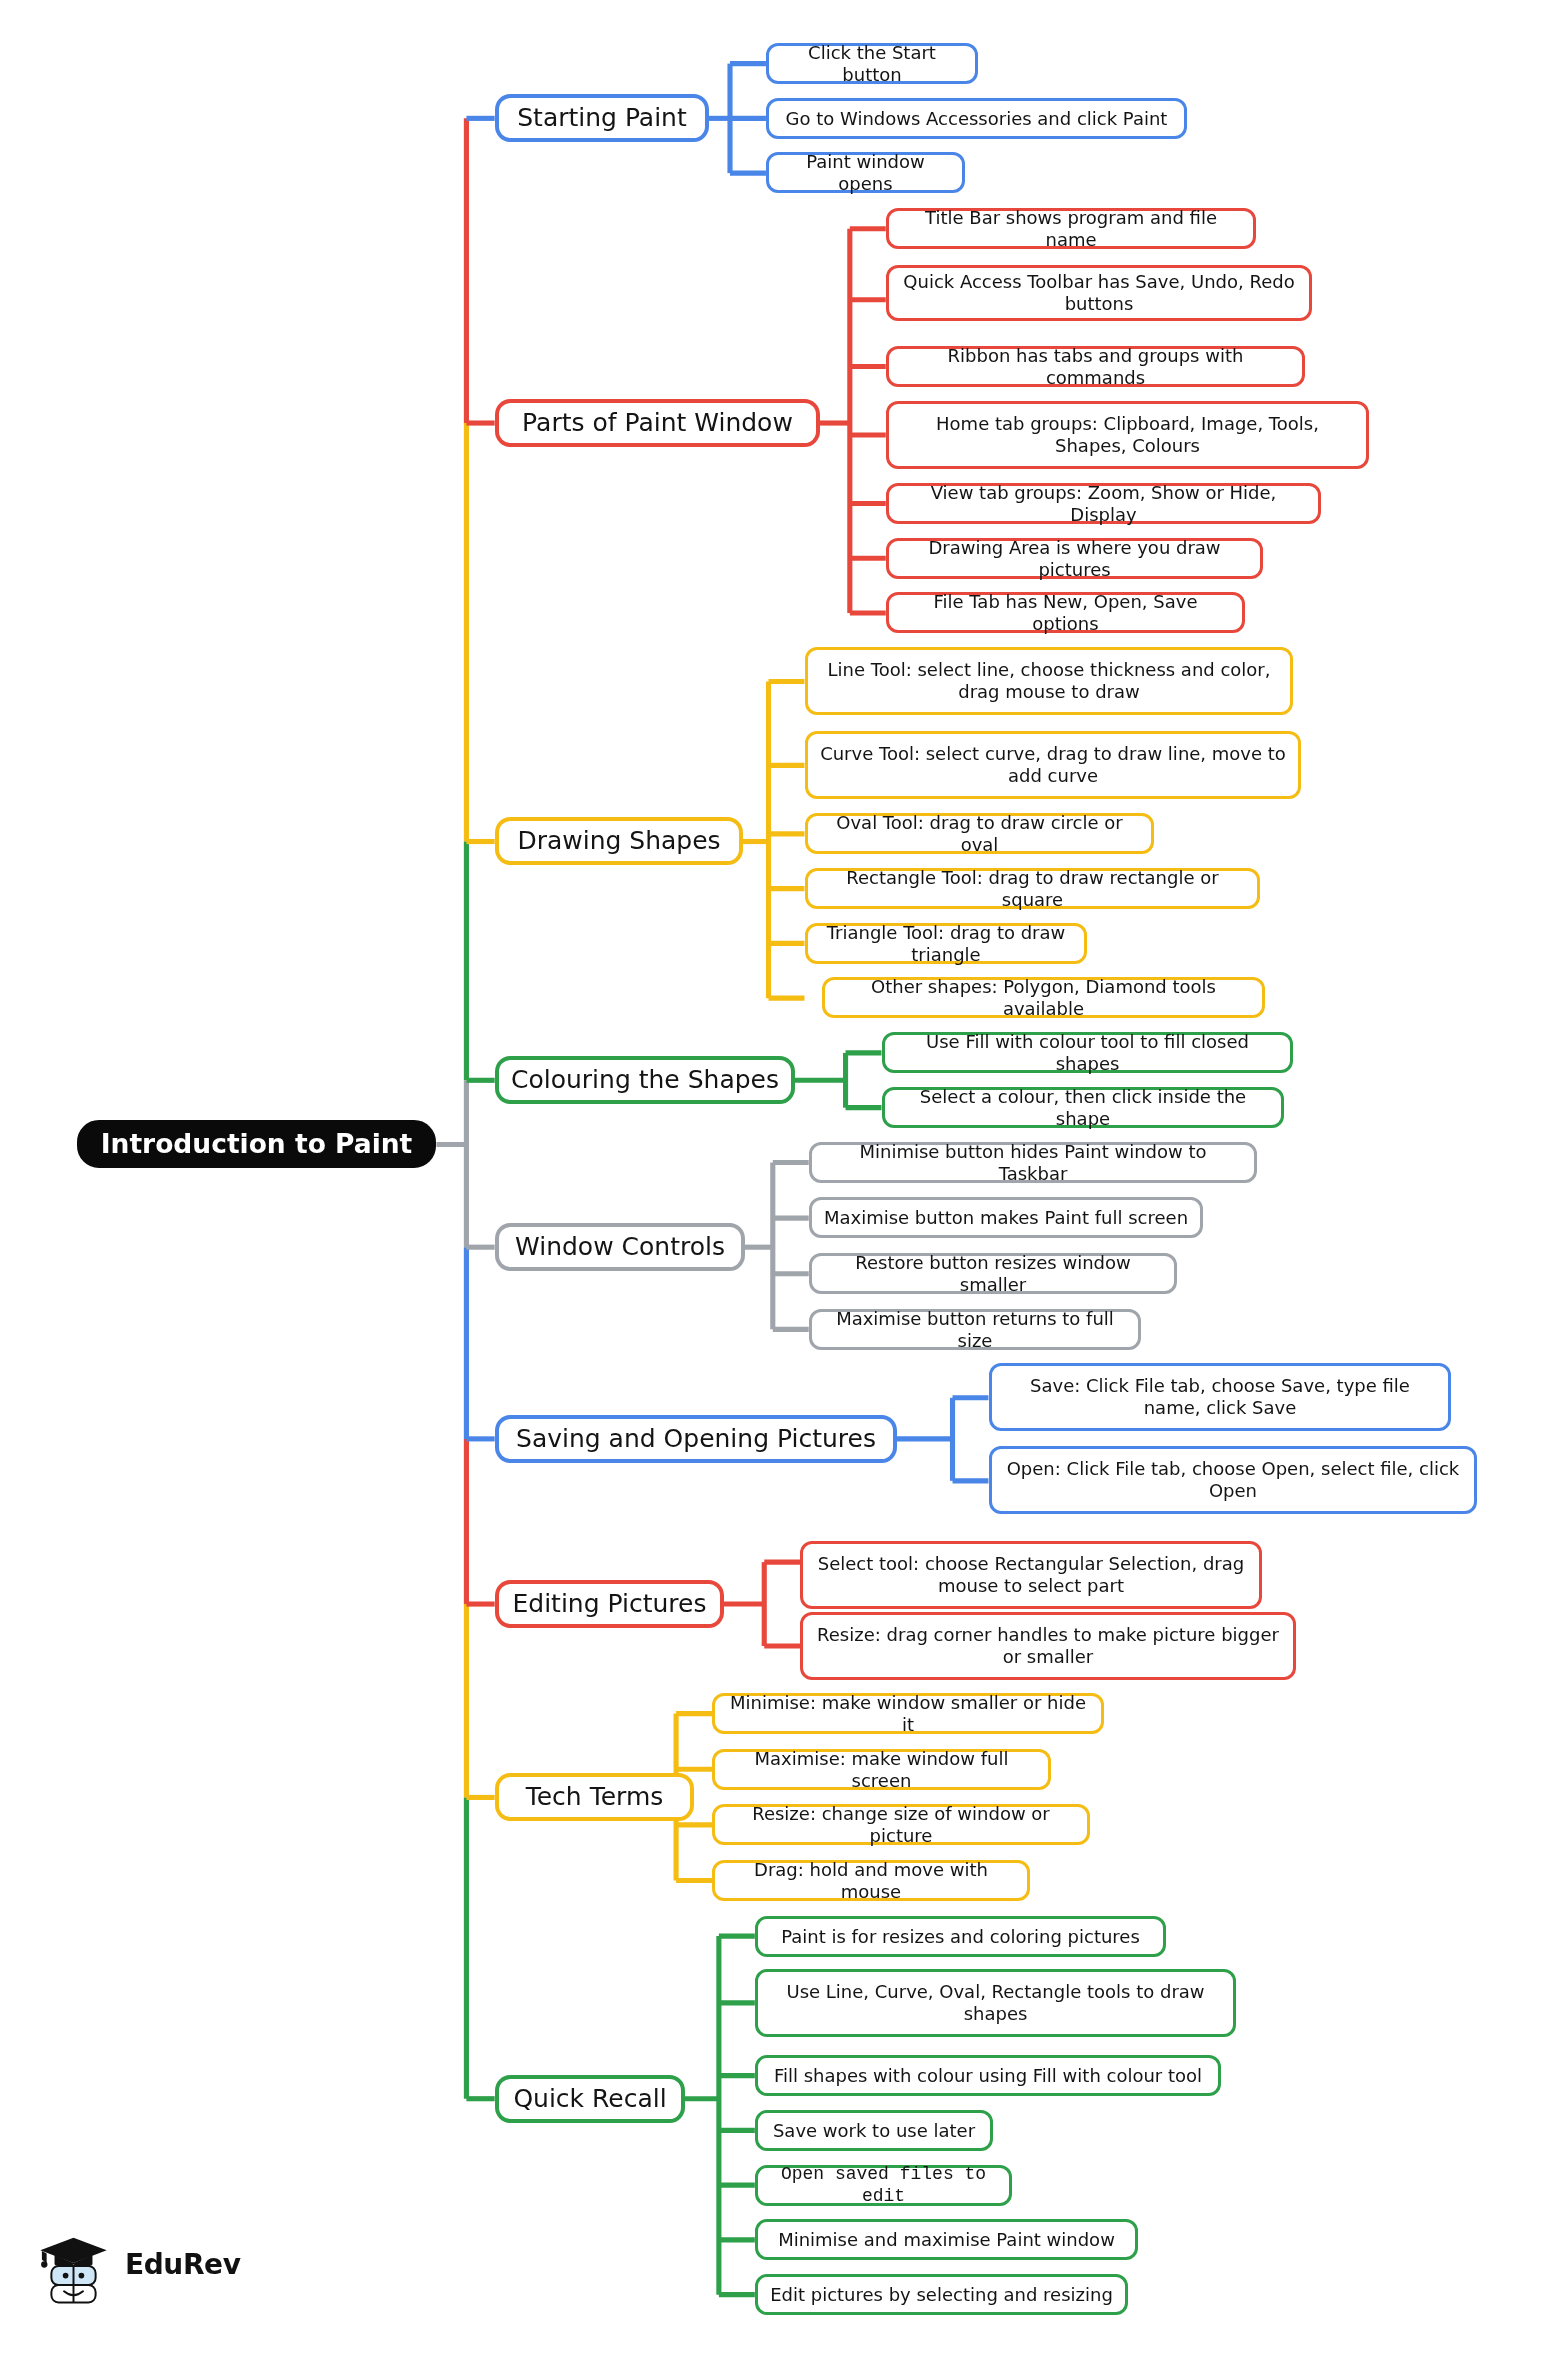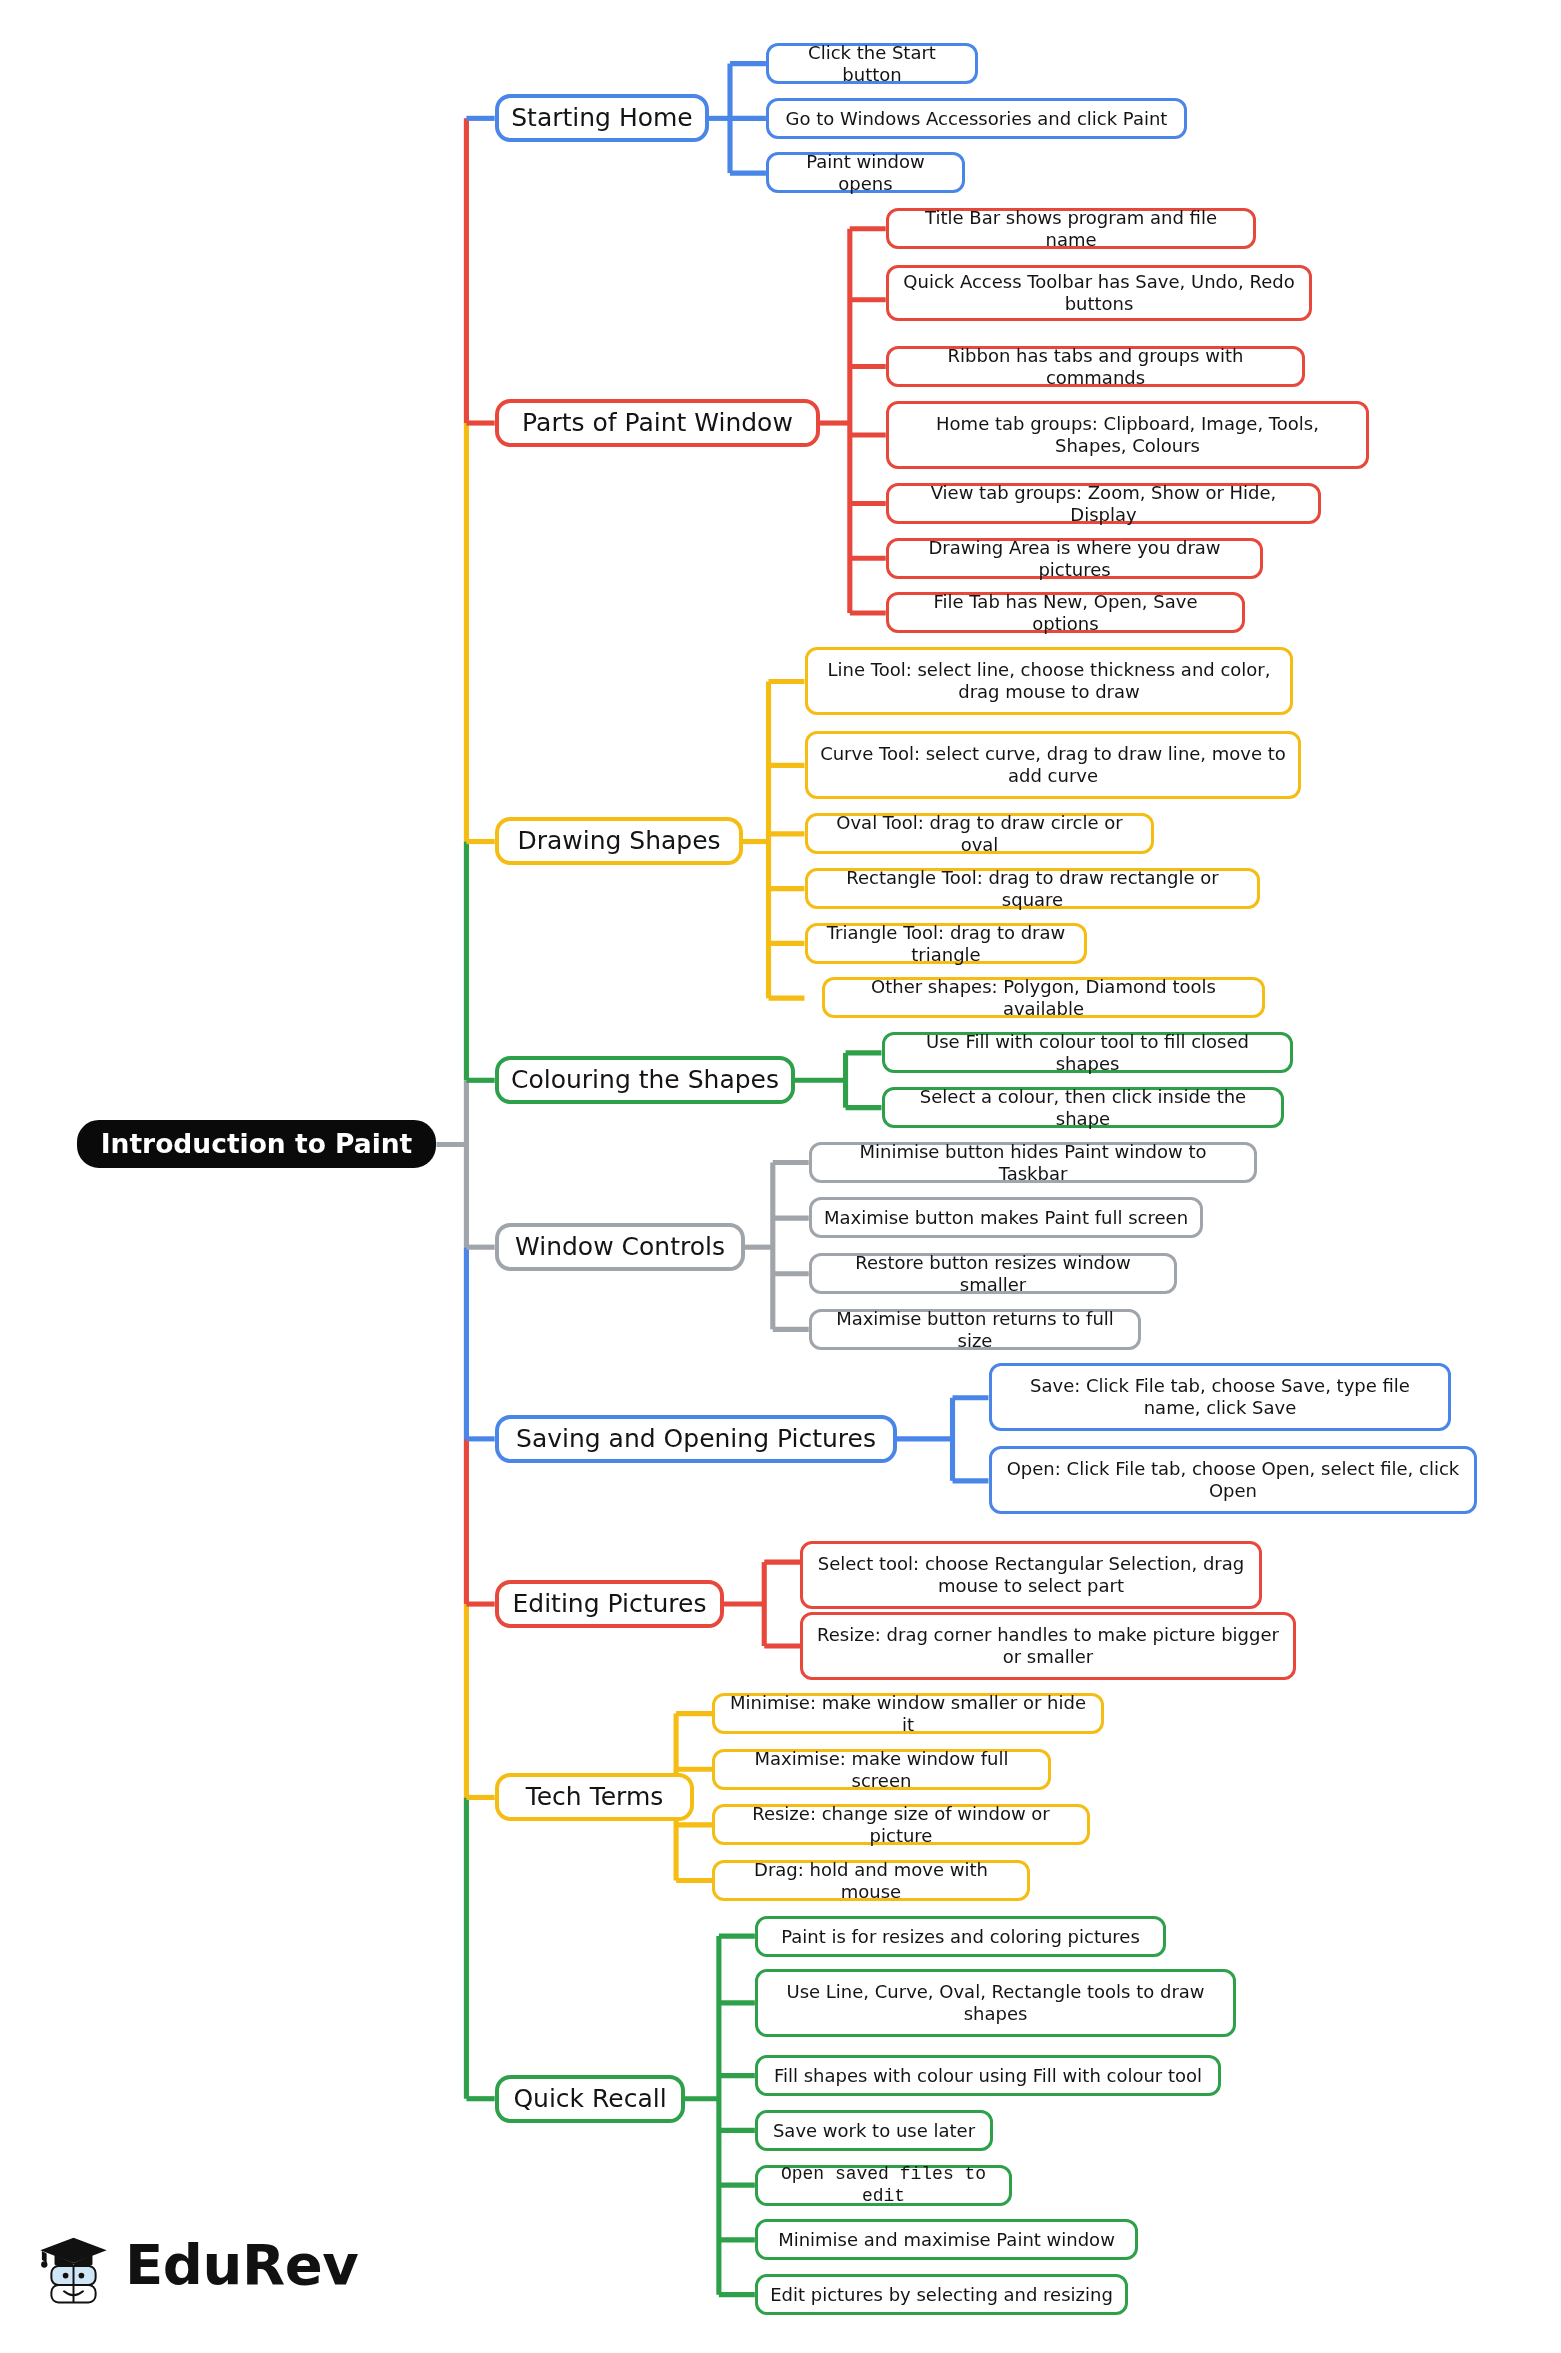--- a/index.html
+++ b/index.html
@@ -7,21 +7,21 @@
   #stage{position:relative;width:1561px;height:2354px;background:#fff;overflow:hidden;}
   #wires{position:absolute;left:0;top:0;width:1561px;height:2354px;}
   .node{position:absolute;box-sizing:border-box;background:#ffffff;border-style:solid;
         display:flex;align-items:center;justify-content:center;text-align:center;
         color:#141414;line-height:1.2;}
   .node.root{background:#0a0a0a;color:#ffffff;border-color:#0a0a0a;font-weight:bold;}
   .node.branch{font-size:25px;border-width:4.3px;border-radius:15.4px;}
   .node.leaf{font-size:18px;border-width:3.4px;border-radius:12px;padding:0 10.3px;}
   .node.root{font-size:26.5px;border-width:3.4px;border-radius:22px;padding:0 12px;}
   #logo{position:absolute;left:34px;top:2225px;display:flex;align-items:center;gap:12px;}
-  #logo .word{font-size:56px;font-weight:bold;color:#111;letter-spacing:-0.4px;
+  #logo .word{font-size:28px;font-weight:bold;color:#111;letter-spacing:-0.4px;
                font-family:"DejaVu Sans", sans-serif;}
   #logo svg{display:block;}
 </style>
 </head>
 <body>
 
 <div id="stage">
   <svg id="wires" viewBox="0 0 1824 2750" xmlns="http://www.w3.org/2000/svg">
       <path d="M545 138 L545 494" stroke="#e8483c" stroke-width="6" fill="none" stroke-linecap="butt"></path>
       <path d="M545 494 L545 983" stroke="#f5bc14" stroke-width="6" fill="none" stroke-linecap="butt"></path>
@@ -96,21 +96,21 @@
       <path d="M840 2553 L882 2553" stroke="#2ea04a" stroke-width="6" fill="none" stroke-linecap="butt"></path>
       <path d="M840 2617 L882 2617" stroke="#2ea04a" stroke-width="6" fill="none" stroke-linecap="butt"></path>
       <path d="M840 2681 L882 2681" stroke="#2ea04a" stroke-width="6" fill="none" stroke-linecap="butt"></path>
     </svg>
 
   <div id="nodes">
       <div class="node root" style="left: 77px; top: 1120px; width: 359px; height: 48px;">
         <span>Introduction to Paint</span>
       </div>
       <div class="node branch" style="left: 495px; top: 94px; width: 214px; height: 48px; border-color: rgb(74, 134, 232);">
-        <span>Starting Home</span>
+        <span>Starting Paint</span>
       </div>
       <div class="node leaf" style="left: 766px; top: 43px; width: 212px; height: 41px; border-color: rgb(74, 134, 232);">
         <span>Click the Start button</span>
       </div>
       <div class="node leaf" style="left: 766px; top: 98px; width: 421px; height: 41px; border-color: rgb(74, 134, 232);">
         <span>Go to Windows Accessories and click Paint</span>
       </div>
       <div class="node leaf" style="left: 766px; top: 152px; width: 199px; height: 41px; border-color: rgb(74, 134, 232);">
         <span>Paint window opens</span>
       </div>

